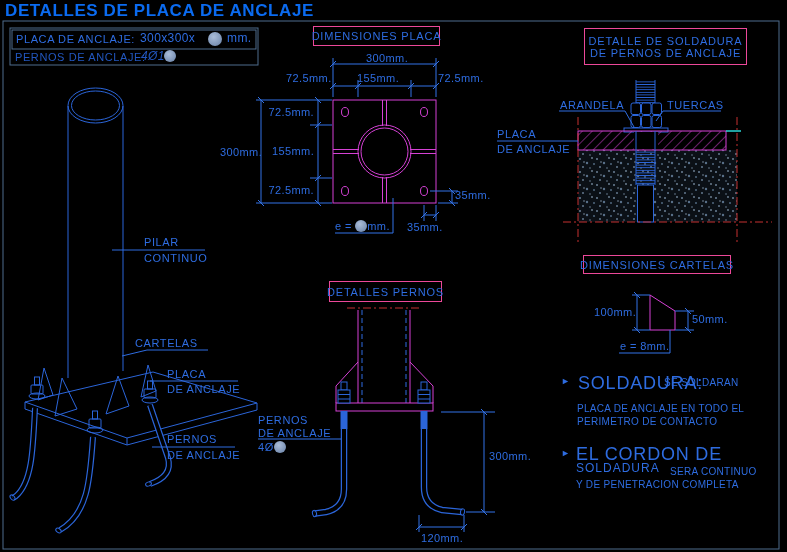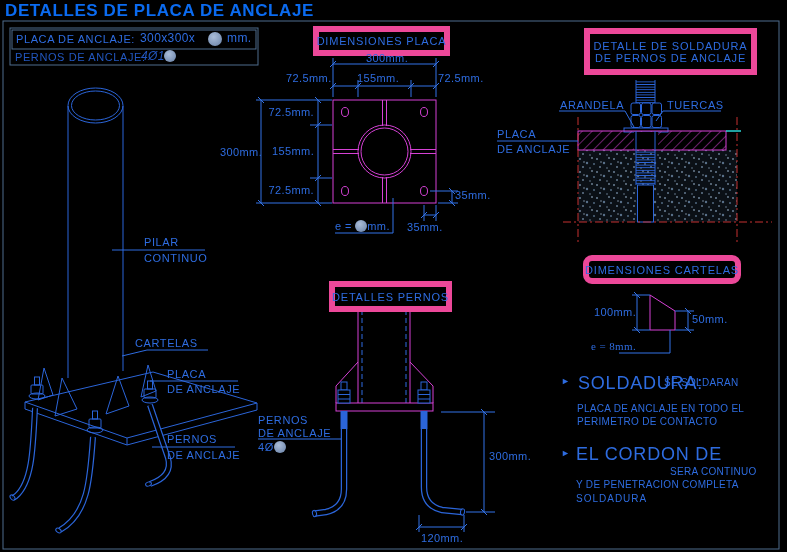--- a/index.html
+++ b/index.html
@@ -4,24 +4,24 @@
 <style>
   html,body{margin:0;padding:0;background:#000;}
   #stage{position:relative;width:787px;height:552px;background:#000;
          font-family:"Liberation Sans",sans-serif;overflow:hidden;}
   #stage svg{position:absolute;left:0;top:0;}
   .t{position:absolute;white-space:nowrap;color:#2e6ce0;line-height:1.1;}
   .dim{font-size:11px;letter-spacing:.4px;}
   .lbl{font-size:11px;letter-spacing:.6px;}
   .sm{font-size:10px;letter-spacing:.3px;}
   .md{font-size:18px;letter-spacing:.8px;}
-  .lg{font-size:10px;letter-spacing:1px;margin-top:31px;}
+  .lg{font-size:12px;letter-spacing:1px;}
   .dimmer{color:#2257c0;}
   .val{font-size:12px;letter-spacing:.4px;}
-  .tbox{position:absolute;border:6px solid #ec4899;color:#2e6ce0;
+  .tbox{position:absolute;border:1px solid #ec4899;color:#2e6ce0;
         display:flex;flex-direction:column;align-items:center;justify-content:center;
         font-size:11px;letter-spacing:.8px;white-space:nowrap;}
   .page-title{position:absolute;left:5px;top:1px;color:#0b6bf0;font-weight:bold;
               font-size:17px;letter-spacing:.6px;}
   .blob{display:inline-block;width:14px;height:14px;border-radius:50%;
         background:radial-gradient(circle at 40% 35%,#aabdd9,#7b92b5 70%,#67809f);
         vertical-align:-3px;}
   .blob.s{width:12px;height:12px;}
   .right{text-align:right;}
 </style>
@@ -237,26 +237,26 @@
 
   <div class="tbox" style="left:584px;top:28px;width:161px;height:35px;">
     <span>DETALLE DE SOLDADURA</span>
     <span>DE PERNOS DE ANCLAJE</span>
   </div>
   <div class="t lbl" style="left:560px;top:99px;">ARANDELA</div>
   <div class="t lbl" style="left:667px;top:99px;">TUERCAS</div>
   <div class="t lbl" style="left:497px;top:128px;">PLACA</div>
   <div class="t lbl" style="left:497px;top:143px;">DE ANCLAJE</div>
 
-  <div class="tbox" style="left:583px;top:255px;width:146px;height:17px;border-radius:9px;">
+  <div class="tbox" style="left:583px;top:255px;width:146px;height:17px;">
     <span>DIMENSIONES CARTELAS</span>
   </div>
   <div class="t dim" style="left:594px;top:306px;">100mm.</div>
   <div class="t dim" style="left:692px;top:313px;">50mm.</div>
-  <div class="t dim" style="left:591px;top:340px;font-family:Liberation Serif, serif;">e = 8mm.</div>
+  <div class="t dim" style="left:620px;top:340px;">e = 8mm.</div>
 
   <div class="tbox" style="left:329px;top:281px;width:111px;height:19px;">
     <span>DETALLES PERNOS</span>
   </div>
   <div class="t dim" style="left:489px;top:450px;">300mm.</div>
   <div class="t dim" style="left:421px;top:532px;">120mm.</div>
   <div class="t lbl" style="left:258px;top:414px;">PERNOS</div>
   <div class="t lbl" style="left:258px;top:427px;">DE ANCLAJE</div>
   <div class="t lbl" style="left:258px;top:441px;">
     <span>4Ø</span><span class="blob s" style="vertical-align:-2px;"></span>

